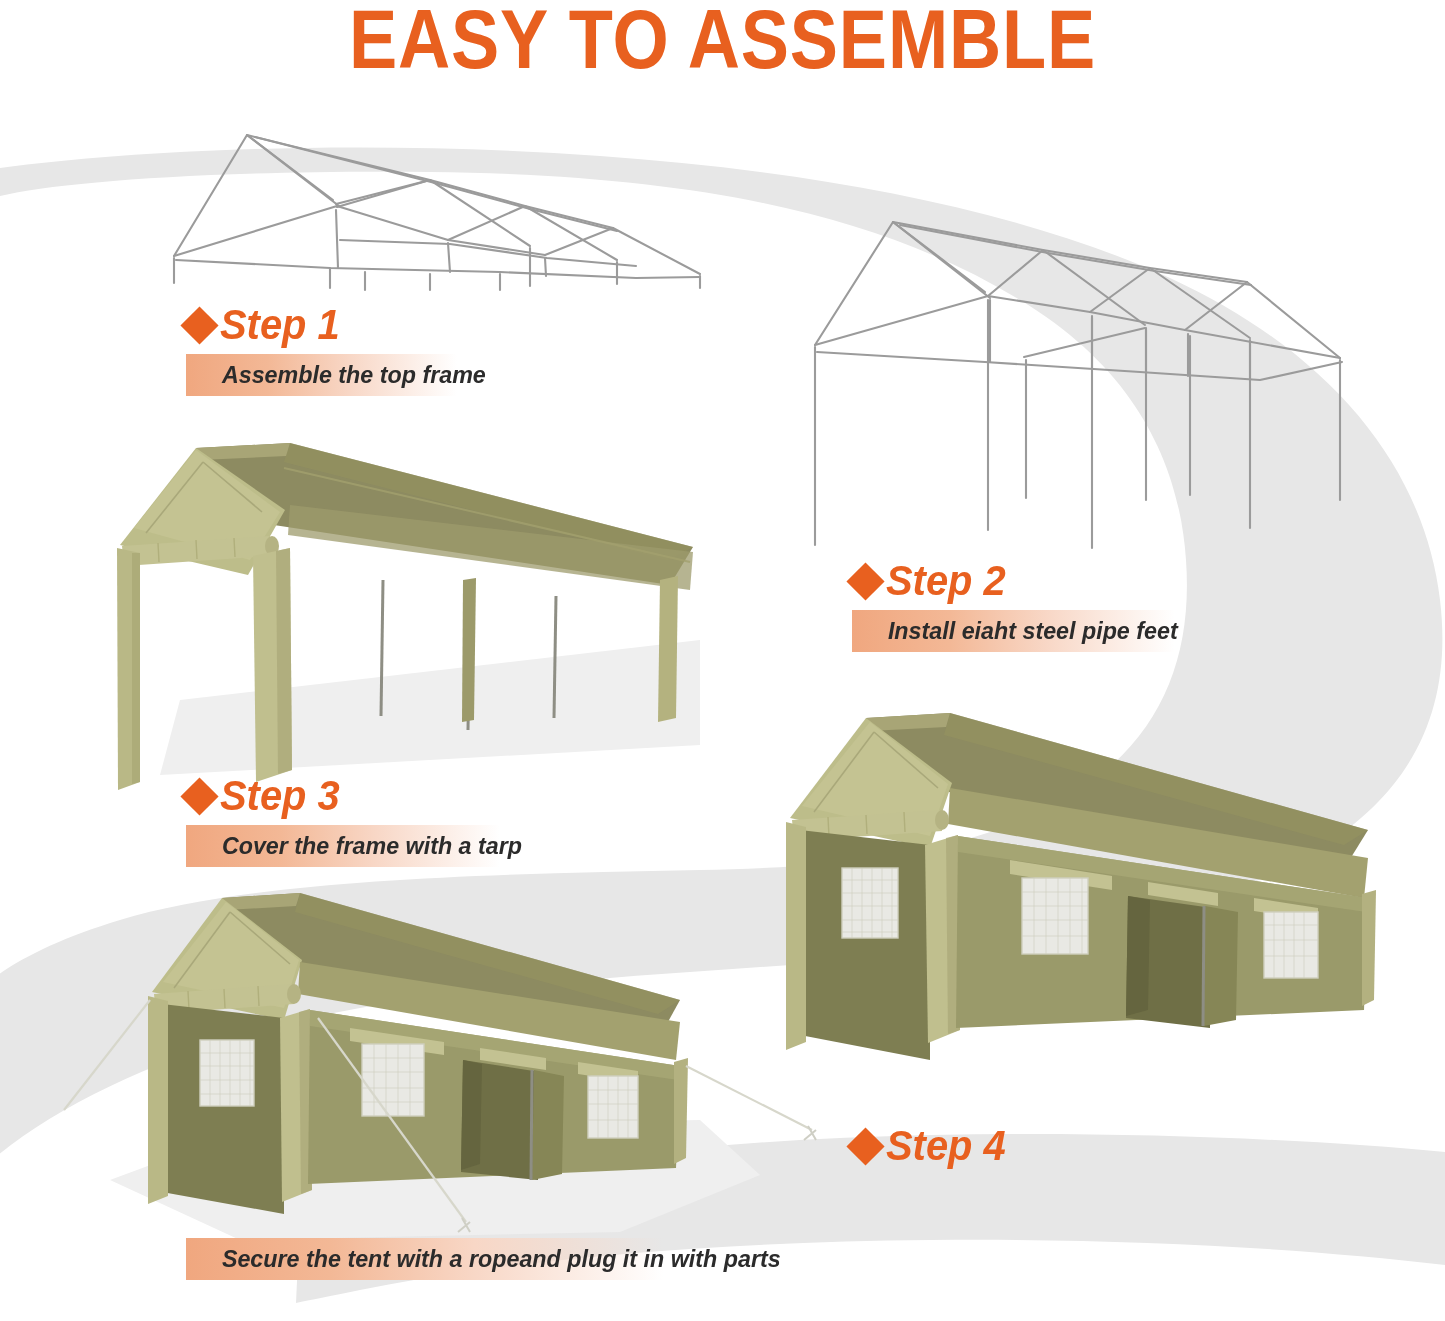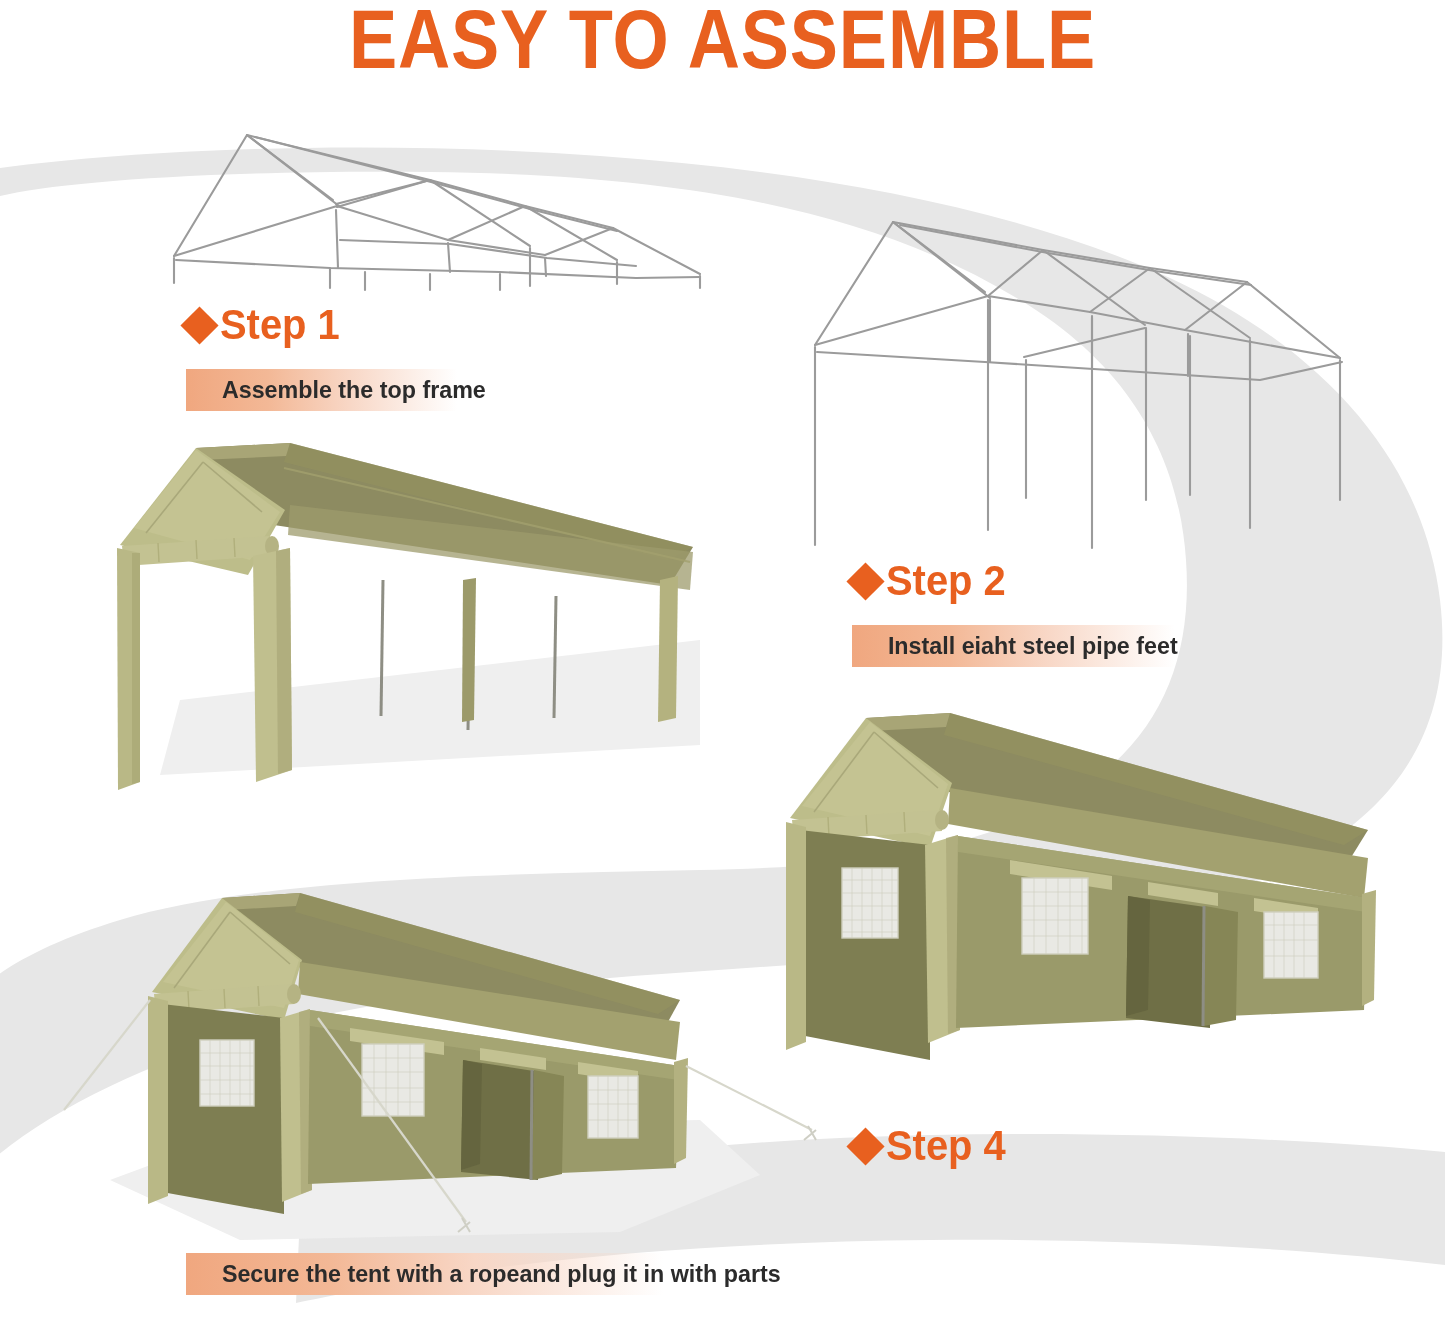--- a/index.html
+++ b/index.html
@@ -22,35 +22,35 @@
     font-size:84px;
     line-height:86px;
     letter-spacing:1px;
     color:#e8601f;
     transform:scaleX(0.86);
     transform-origin:50% 0;
     white-space:nowrap;
   }
 
   
-  .step{position:absolute;}
+  .step{position:absolute;font-style:italic;}
   .step-head{display:flex;align-items:center;height:48px;}
   .diamond{
     width:27px;height:27px;background:#e8601f;
     transform:rotate(45deg);
     flex:0 0 auto;margin-right:7px;
   }
   .step-title{
     font-weight:bold;font-size:42px;line-height:44px;
     color:#e8601f;
     transform:scaleX(0.95);transform-origin:0 50%;
     white-space:nowrap;
   }
   .step-bar{
-    position:relative;height:42px;margin-top:20px;
+    position:relative;height:42px;margin-top:5px;
     display:flex;align-items:center;
   }
   .step-bar .bg{
     position:absolute;left:0;top:0;height:42px;
     background:linear-gradient(to right,#f0a77f 0%,#f3b896 26%,#f8d7c6 52%,rgba(255,255,255,0) 86%);
   }
   .step-desc{
     position:relative;z-index:2;
     padding-left:37px;
     font-weight:bold;font-size:24px;line-height:42px;
@@ -374,20 +374,30 @@
     <div class="step-head">
       <span class="diamond"></span>
       <span class="step-title">Step 2</span>
     </div>
     <div class="step-bar">
       <span class="bg"></span>
       <span class="step-desc">Install eiaht steel pipe feet</span>
     </div>
   </div>
 
+  <div class="step" id="step3">
+    <div class="step-head">
+      <span class="diamond"></span>
+      <span class="step-title">Step 3</span>
+    </div>
+    <div class="step-bar">
+      <span class="bg"></span>
+      <span class="step-desc">Cover the frame with a tarp</span>
+    </div>
+  </div>
 
   <div class="step" id="step4">
     <div class="step-head">
       <span class="diamond"></span>
       <span class="step-title">Step 4</span>
     </div>
   </div>
 
   <div class="step" id="step5">
     <div class="step-bar">

